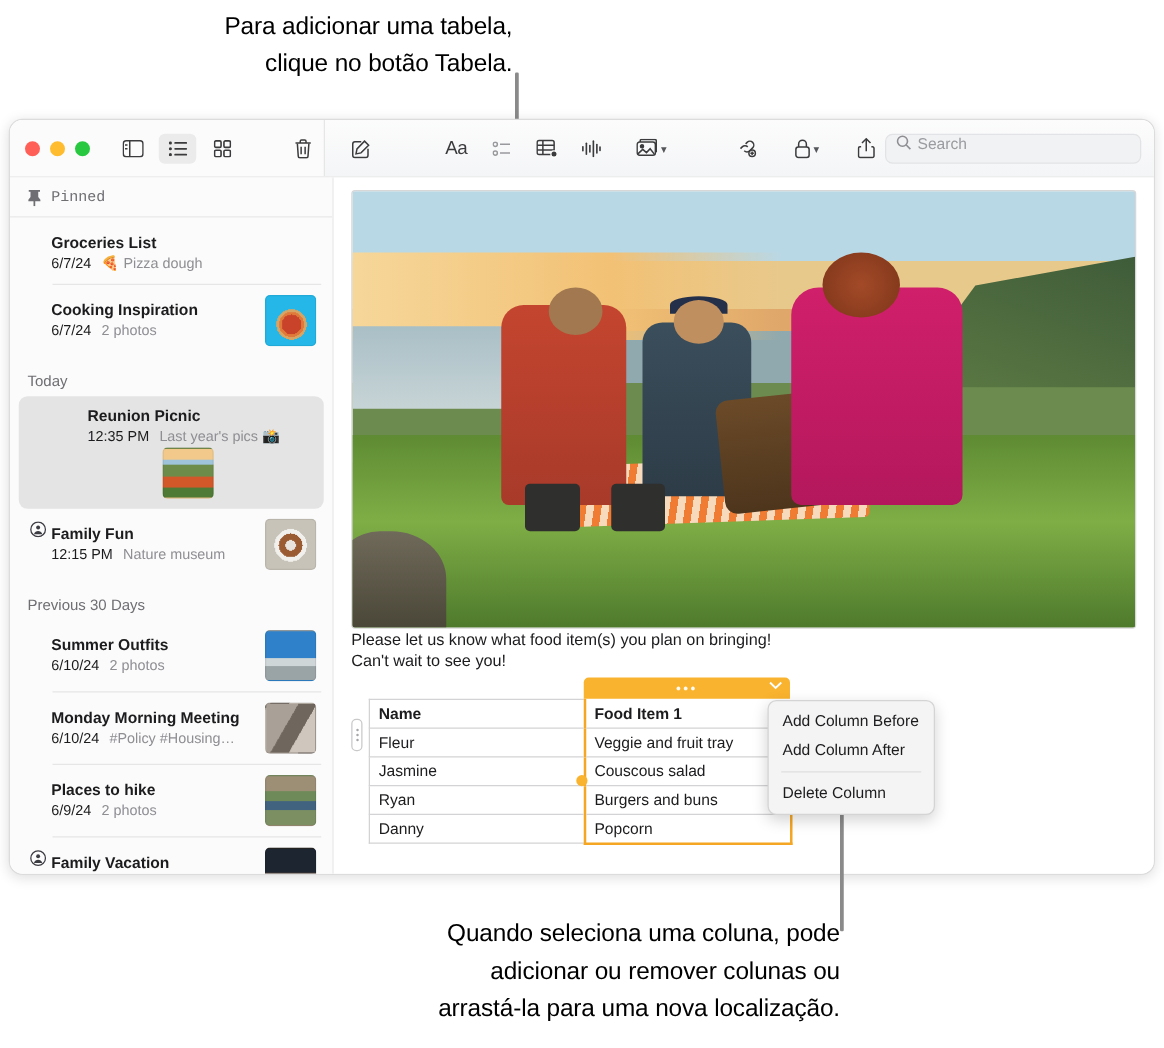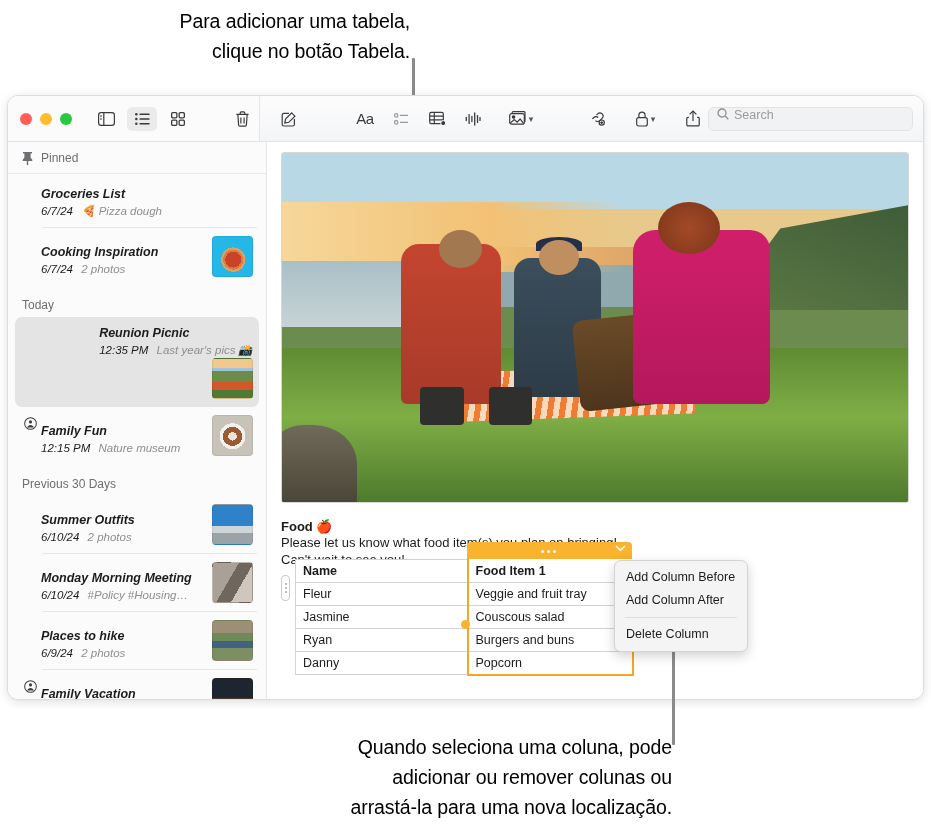--- a/index.html
+++ b/index.html
@@ -105,34 +105,34 @@
     width: 259px;
     background: #fbfbfb;
     border-right: 1px solid #e6e6e6;
     overflow: hidden;
     padding-bottom: 4px;
   }
   .grp-pinned {
     display: flex; align-items: center; gap: 8px;
     padding: 9px 0 8px 14px;
     border-bottom: 1px solid #e9e9e9;
+    font-family: Liberation Mono, monospace;
   }
   .grp-label { font-size: 12px; color: #6e6e73; font-weight: 400; }
   .grp-head {
     font-size: 12px; color: #6e6e73;
     padding: 13px 0 5px 14px;
   }
   .note-row {
     position: relative;
-    display: flex; align-items: flex-end;
+    display: flex; align-items: center;
     margin: 0 7px;
     padding: 8px 6px 8px 26px;
     border-radius: 7px;
     min-height: 44px;
-    font-style: italic;
   }
   .note-row.sel { background: #e4e4e4; flex-direction: column; }
   .note-sep {
     height: 1px; background: #e6e6e6;
     margin-left: 34px; margin-right: 9px;
   }
   .note-txt { flex: 1; min-width: 0; }
   .note-title {
     font-size: 12.5px; font-weight: bold; color: #1c1c1e;
     white-space: nowrap; overflow: hidden; text-overflow: ellipsis;
@@ -564,21 +564,20 @@
             <div class="p2b"></div>
             <div class="p2h"></div>
           <div class="p3l"></div>
             <div class="p3"></div>
             <div class="p3h"></div>
           <div class="boot1"></div>
             <div class="boot2"></div>
             <div class="rock"></div>
         </div>
 
-        <div class="note-h">Food 🍎</div>
         <div class="note-p">Please let us know what food item(s) you plan on bringing!</div>
         <div class="note-p">Can't wait to see you!</div>
 
         <div class="tablewrap">
           <div class="rowgrip">
             <i></i>
               <i></i>
               <i></i>
           </div>
 

